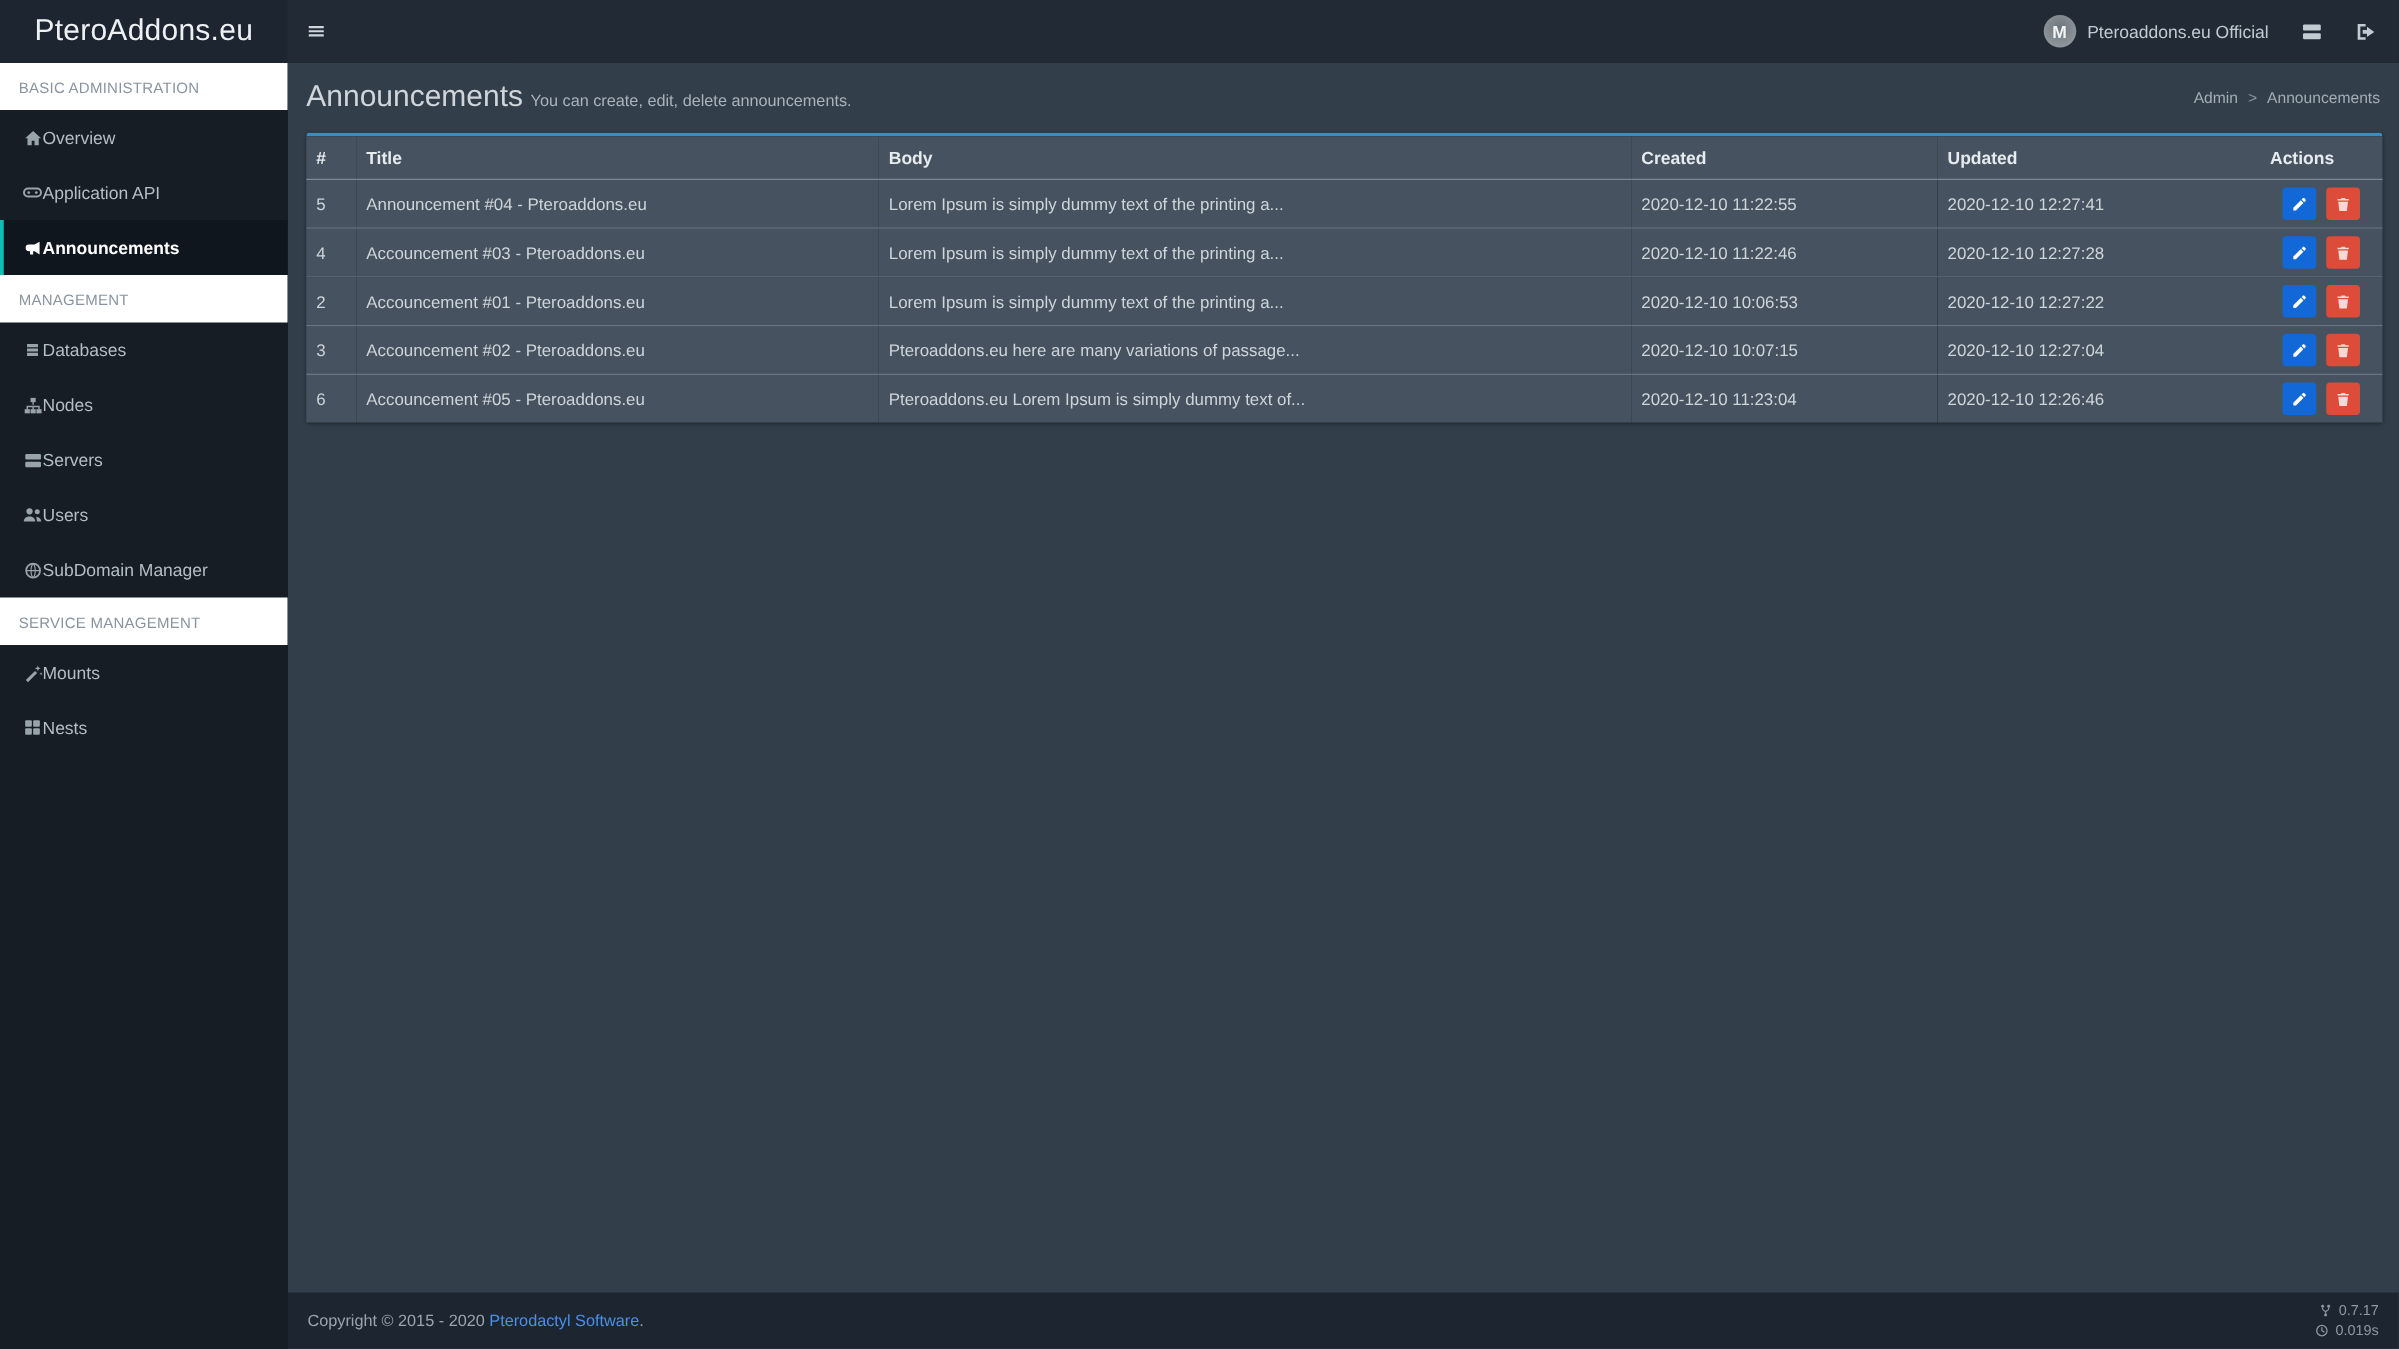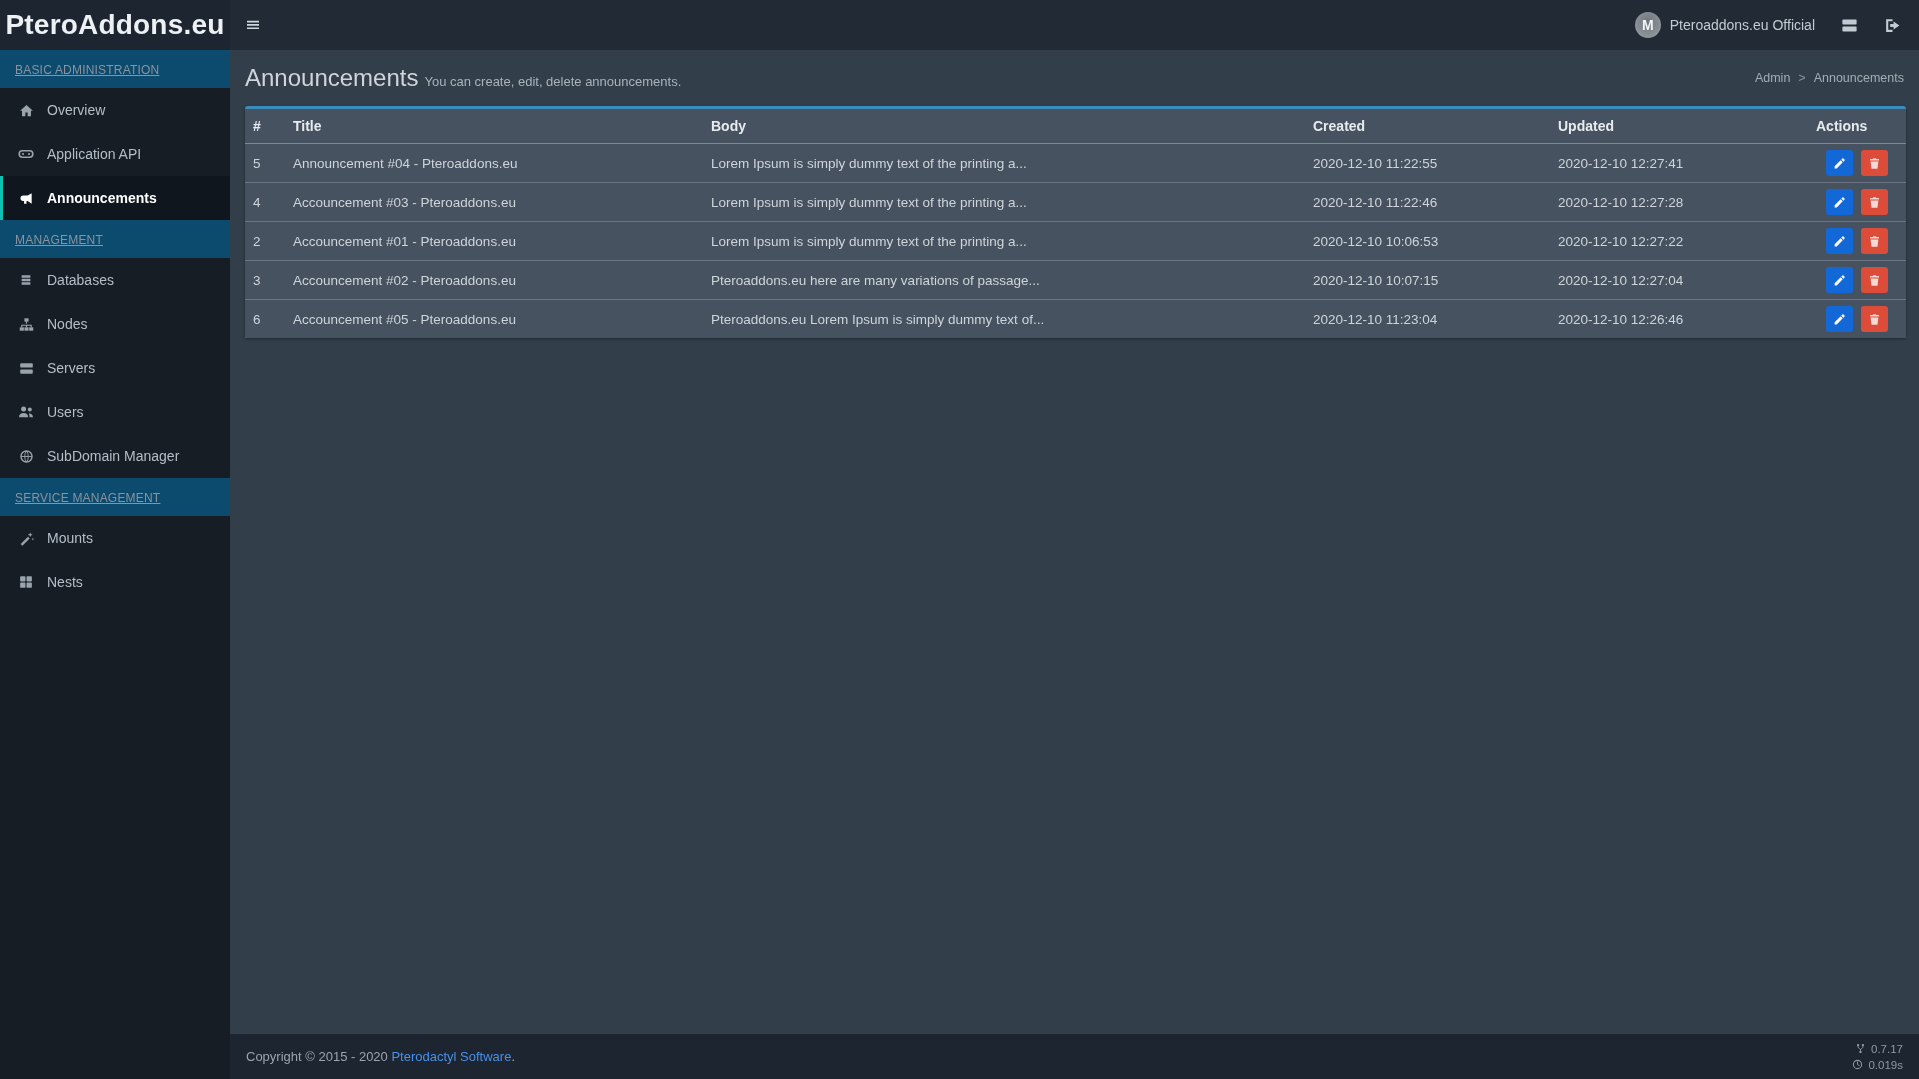--- a/index.html
+++ b/index.html
@@ -13,21 +13,21 @@
   svg { display: block; }
 
   
   .topbar {
     position: fixed; top: 0; left: 0; right: 0; height: 50px;
     display: flex; z-index: 30;
   }
   .logo {
     width: 230px; height: 50px; background: #1c2530;
     display: flex; align-items: center; justify-content: center;
-    color: #eef1f4; font-size: 28px; font-weight: 700; letter-spacing: .2px;
+    color: #eef1f4; font-size: 24px; font-weight: 400; letter-spacing: .2px;
     cursor: pointer;
   }
   .navbar {
     flex: 1; background: #212a35; display: flex; align-items: center;
   }
   .hamburger {
     width: 46px; height: 50px; display: flex; align-items: center; justify-content: center;
     color: #cfd6dc; cursor: pointer;
   }
   .nav-right {
@@ -43,25 +43,25 @@
   }
   .user-name { color: #c3cbd2; font-size: 14px; }
   .nav-icon { color: #c3cbd2; cursor: pointer; }
 
   
   .sidebar {
     position: fixed; top: 50px; left: 0; bottom: 0; width: 230px;
     background: #171d25; z-index: 20;
   }
   .sb-header {
-    background: #0c4a6e; color: #8a949e;
-    font-size: 12px; padding: 13px 15px 11px; letter-spacing: .2px; text-decoration: underline;
+    background: #ffffff; color: #8a949e;
+    font-size: 12px; padding: 13px 15px 11px; letter-spacing: .2px;
   }
   .sb-item {
-    height: 44px; display: flex; align-items: center; gap: 13px;
+    height: 44px; display: flex; align-items: center; 
     padding: 0 15px; color: #b4bec7; cursor: pointer;
     border-left: 3px solid transparent;
   }
   .sb-item .sb-icon { color: #98a3ac; width: 16px; display: flex; justify-content: center; }
   .sb-item.active {
     background: #10161d; color: #ffffff; font-weight: bold;
     border-left-color: #0fbfb4;
   }
   .sb-item.active .sb-icon { color: #ffffff; }
 

